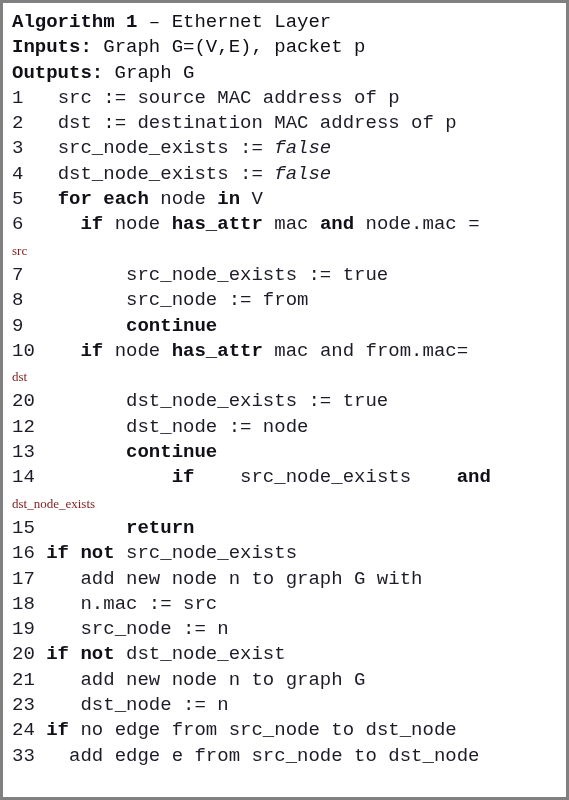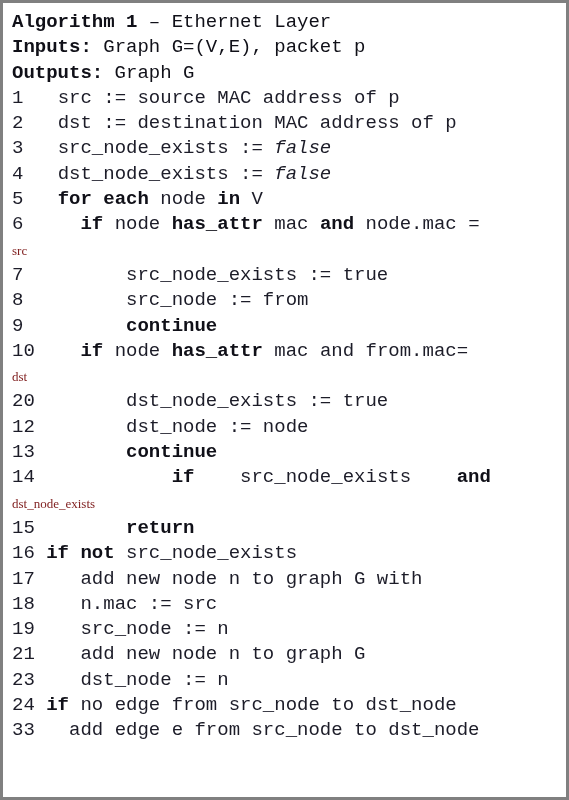--- a/index.html
+++ b/index.html
@@ -88,20 +88,21 @@
         <div class="code-line"><span class="ln">20</span><span>        </span><span>dst_node_exists := true</span></div>
         <div class="code-line"><span class="ln">12</span><span>        </span><span>dst_node := node</span></div>
         <div class="code-line"><span class="ln">13</span><span>        </span><span class="kw">continue</span></div>
         <div class="code-line"><span class="ln">14</span><span>            </span><span class="kw">if</span><span>    src_node_exists    </span><span class="kw">and</span></div>
         <div class="wrap-line">dst_node_exists</div>
         <div class="code-line"><span class="ln">15</span><span>        </span><span class="kw">return</span></div>
         <div class="code-line"><span class="ln">16</span><span> </span><span class="kw">if not</span><span> src_node_exists</span></div>
         <div class="code-line"><span class="ln">17</span><span>    </span><span>add new node n to graph G with</span></div>
         <div class="code-line"><span class="ln">18</span><span>    </span><span>n.mac := src</span></div>
         <div class="code-line"><span class="ln">19</span><span>    </span><span>src_node := n</span></div>
+        <div class="code-line"><span class="ln">20</span><span> </span><span class="kw">if not</span><span> dst_node_exist</span></div>
         <div class="code-line"><span class="ln">21</span><span>    </span><span>add new node n to graph G</span></div>
         <div class="code-line"><span class="ln">23</span><span>    </span><span>dst_node := n</span></div>
         <div class="code-line"><span class="ln">24</span><span> </span><span class="kw">if</span><span> no edge from src_node to dst_node</span></div>
         <div class="code-line"><span class="ln">33</span><span>   </span><span>add edge e from src_node to dst_node</span></div>
       </div>
 
   </div>
 </div>
 
 </body></html>

